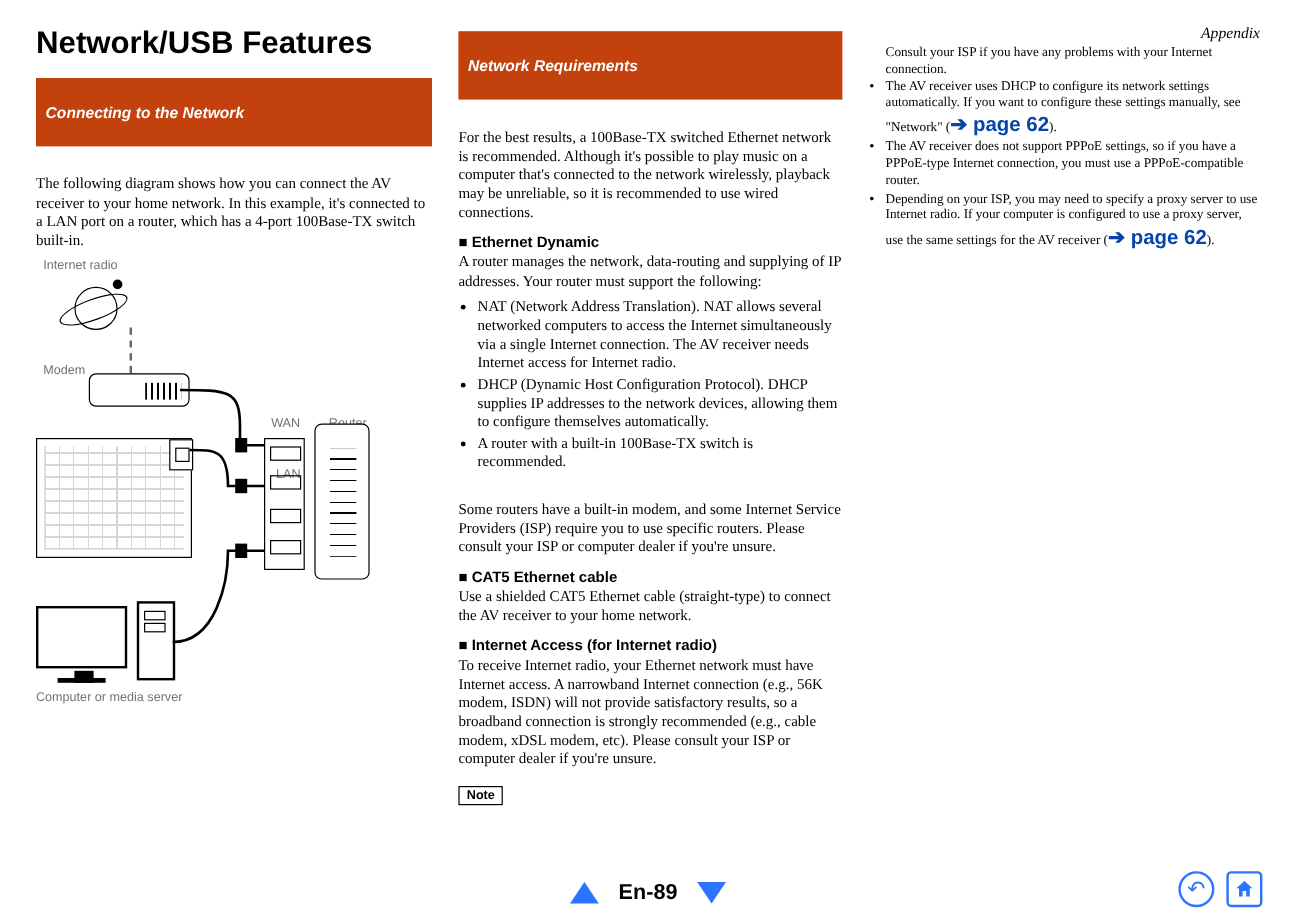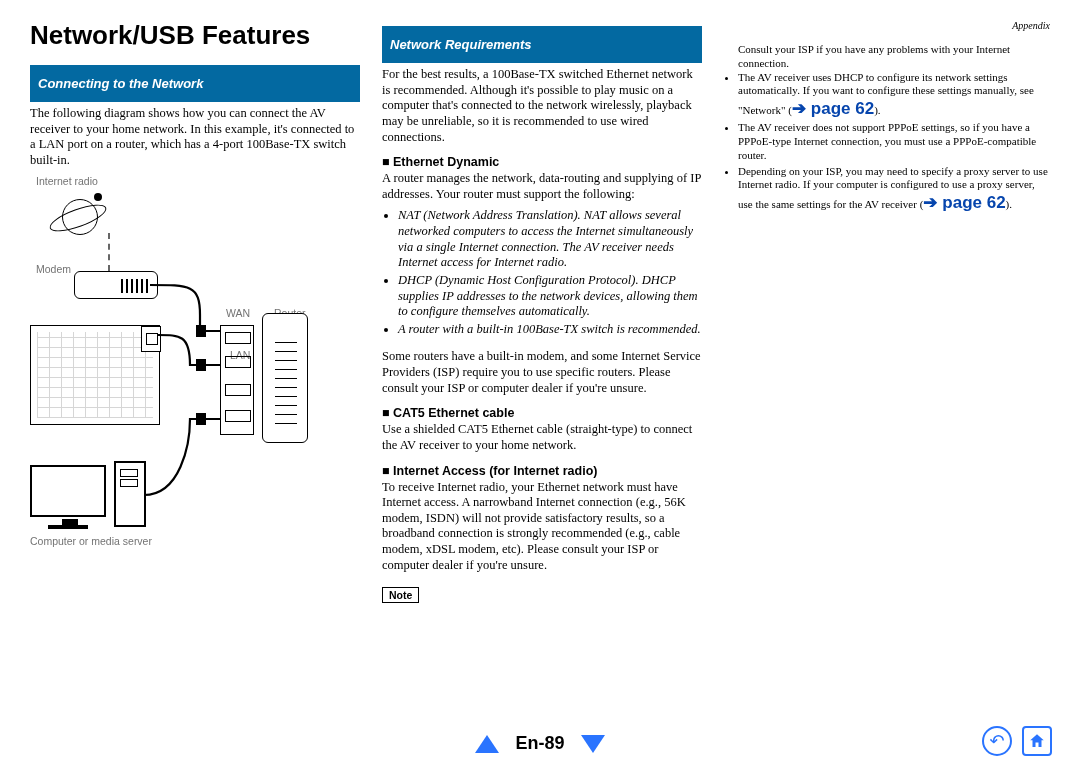--- a/index.html
+++ b/index.html
@@ -20,46 +20,46 @@
   .col2 { flex: 0 0 320px; }
   .col3 { flex: 1; }
 
   h1 {
     font-family: Arial, Helvetica, sans-serif;
     font-weight: bold;
     font-size: 26px;
     margin-bottom: 14px;
   }
   .section-bar {
-    background: #0369a1;
+    background: #c2410c;
     color: #fff;
     font-family: Arial, Helvetica, sans-serif;
     font-style: italic;
     font-weight: bold;
     font-size: 13px;
-    padding: 11px 8px;
-    margin-bottom: 4px;
+    padding: 21px 8px;
+    margin-bottom: 24px;
   }
   .appendix {
     font-style: italic;
     font-family: "Times New Roman", serif;
-    font-size: 10px;
+    font-size: 13px;
     text-align: right;
-    margin-bottom: 12px;
+    margin-bottom: 2px;
   }
   p.body { margin-bottom: 6px; line-height: 1.25; }
   .sub-h {
     font-family: Arial, Helvetica, sans-serif;
     font-weight: bold;
     font-size: 12.5px;
     margin-top: 10px;
     margin-bottom: 2px;
   }
   .sub-h::before { content: "■ "; }
-  ul.bullets { list-style: disc; padding-left: 16px; margin-bottom: 12px; font-style: italic; }
+  ul.bullets { list-style: disc; padding-left: 16px; margin-bottom: 24px; }
   ul.bullets li { line-height: 1.25; margin-bottom: 2px; }
   .note-box {
     display: inline-block;
     border: 1px solid #000;
     font-family: Arial, sans-serif;
     font-weight: bold;
     font-size: 10.5px;
     padding: 1px 6px;
     margin-top: 8px;
     margin-bottom: 4px;

